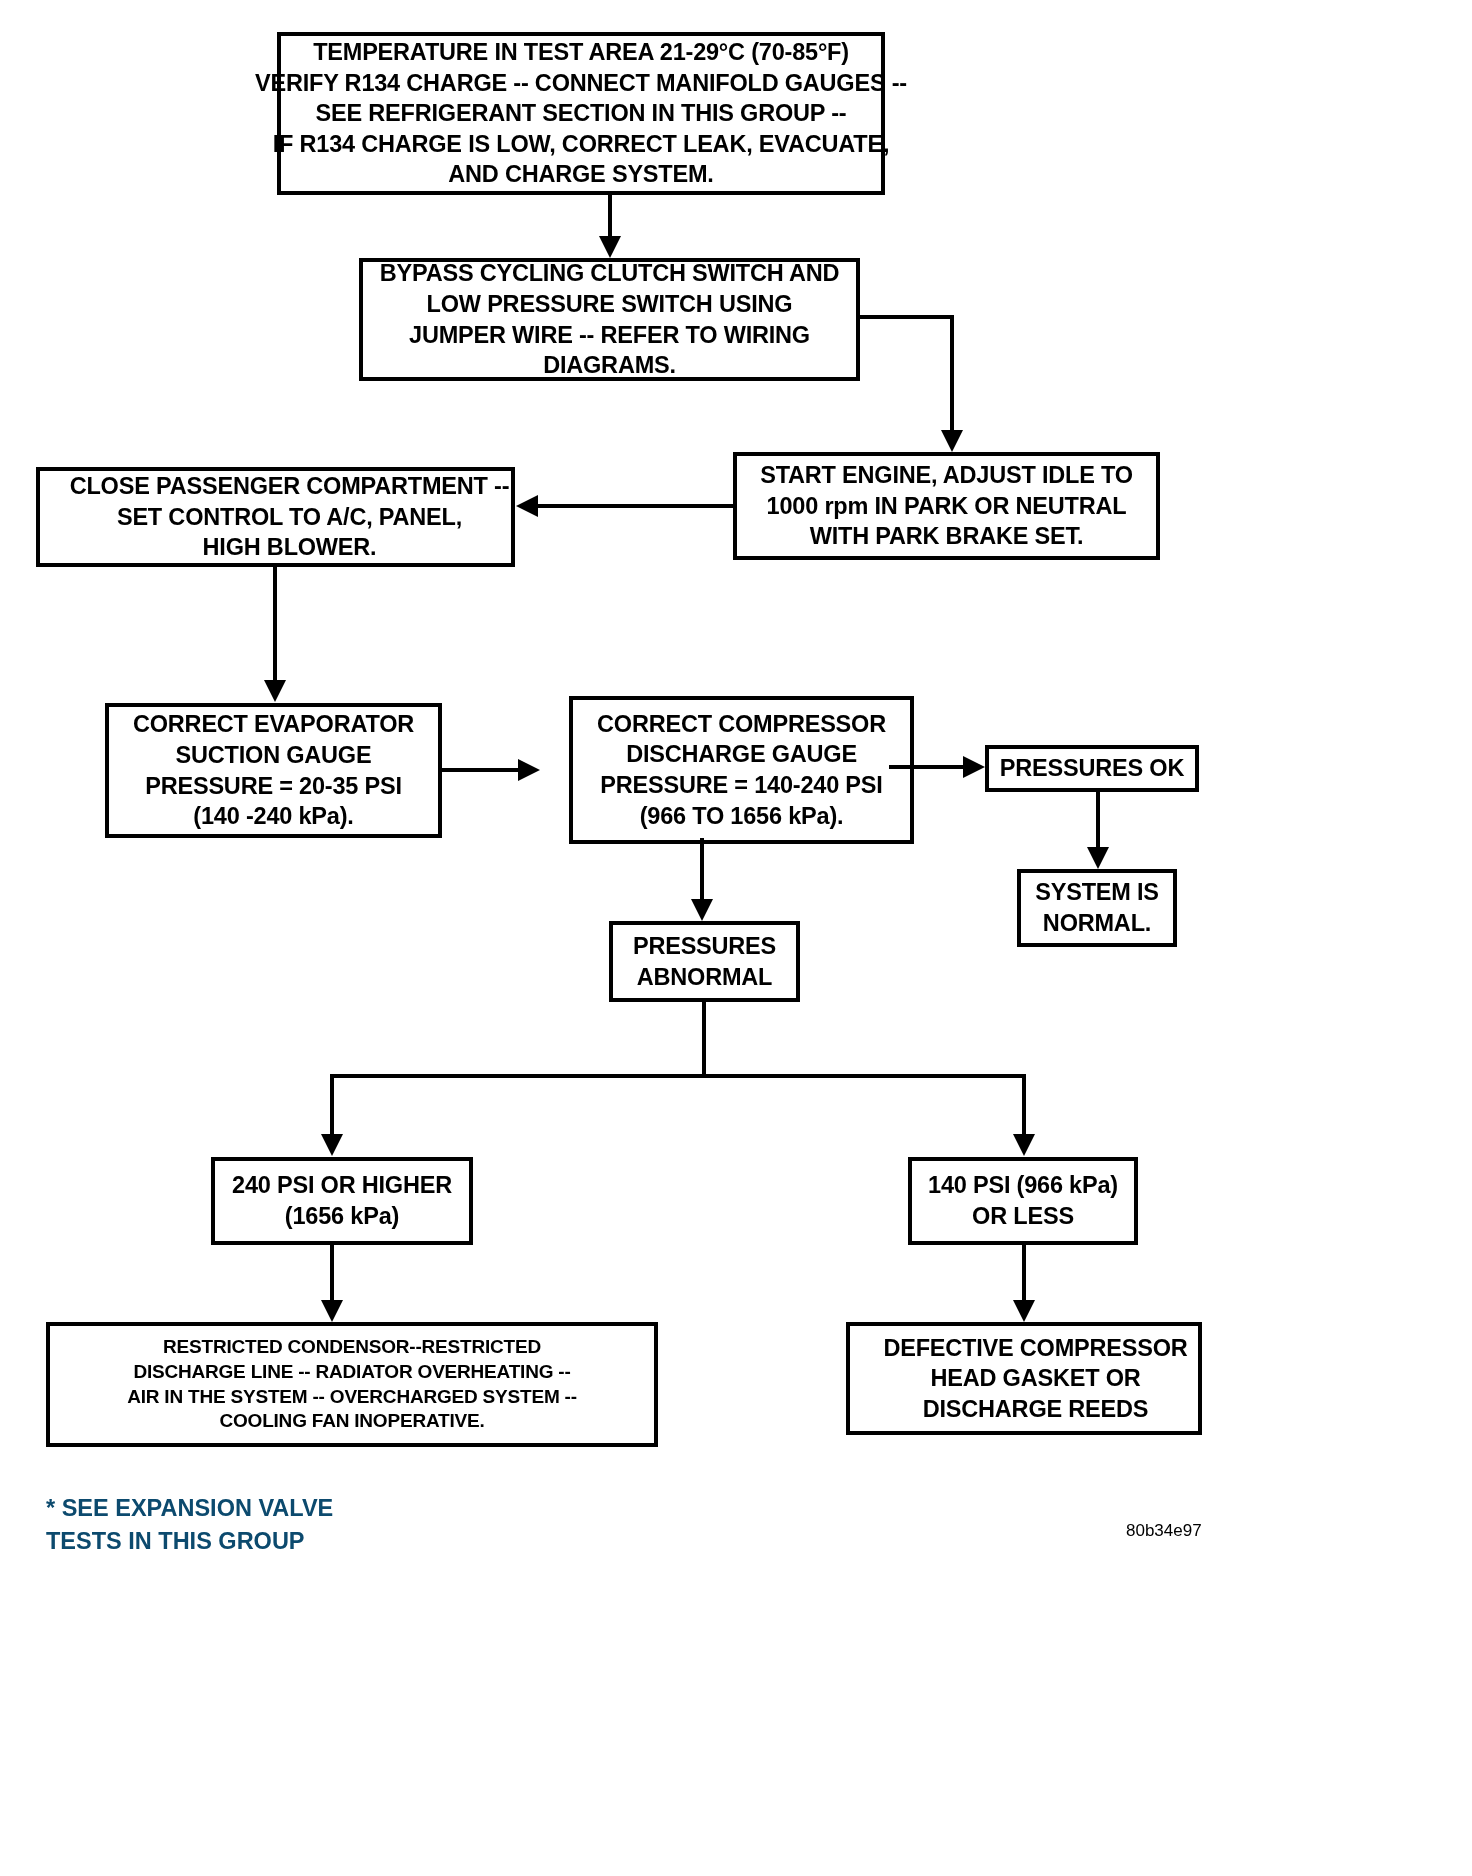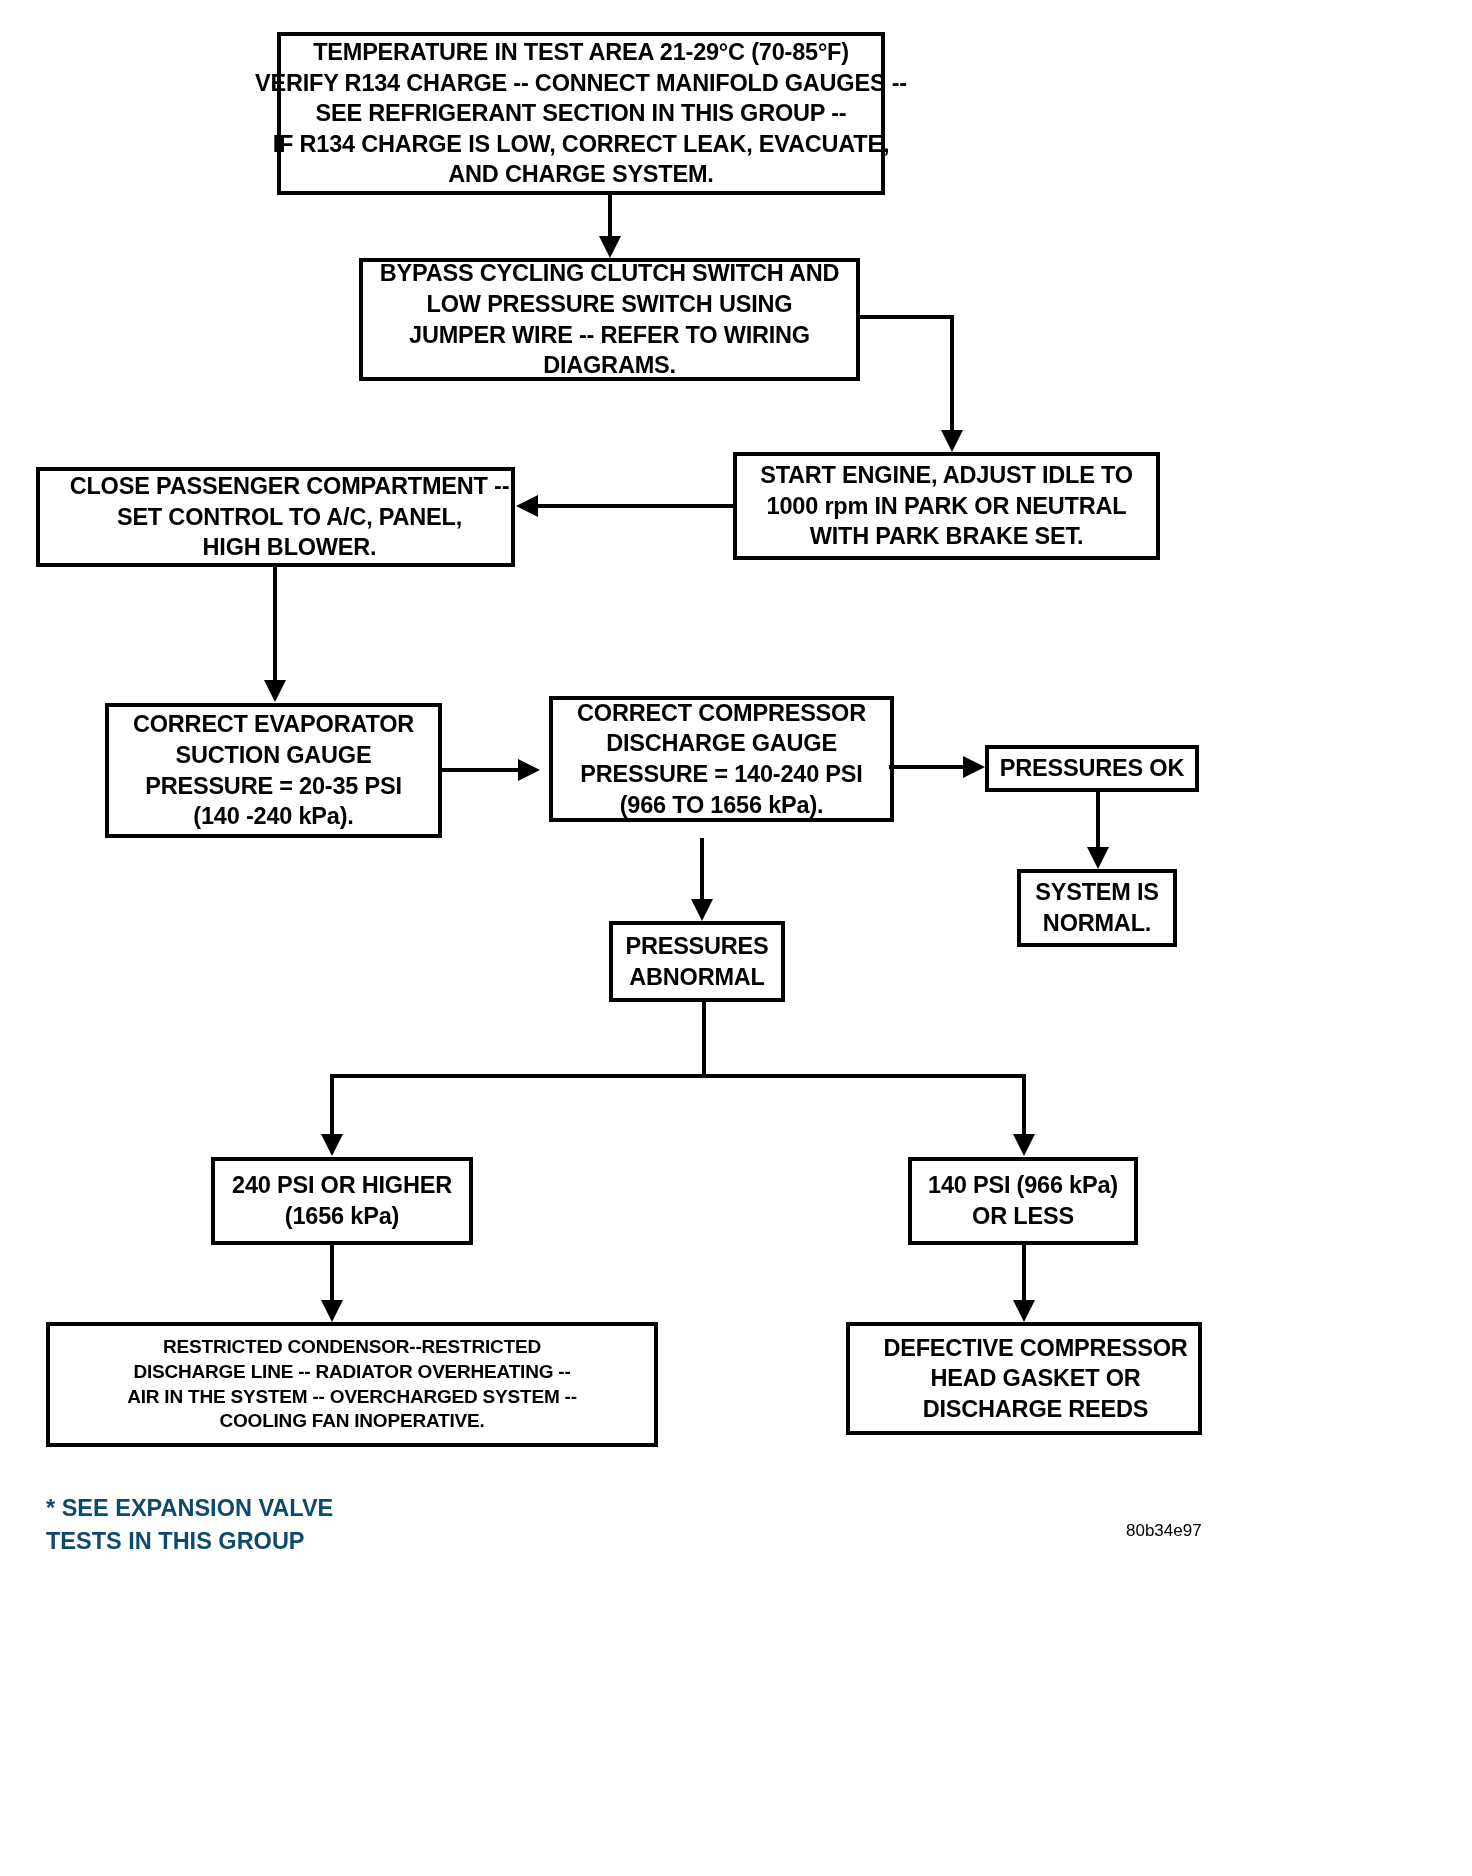--- a/index.html
+++ b/index.html
@@ -131,21 +131,21 @@
   <div class="box" style="left:105px; top:703px; width:337px; height:135px; font-size:23.5px;">
     <span class="ln">CORRECT EVAPORATOR</span>
     <span class="ln">SUCTION GAUGE</span>
     <span class="ln">PRESSURE = 20-35 PSI</span>
     <span class="ln">(140 -240 kPa).</span>
   </div>
 
   <div class="hline" style="left:442px; top:768px; width:79px;"></div>
   <div class="arrow-right" style="left:518px; top:759px;"></div>
 
-  <div class="box" style="left:549px; top:696px; width:345px; height:126px; font-size:23.5px;">
+  <div class="box" style="left:569px; top:696px; width:345px; height:148px; font-size:23.5px;">
     <span class="ln">CORRECT COMPRESSOR</span>
     <span class="ln">DISCHARGE GAUGE</span>
     <span class="ln">PRESSURE = 140-240 PSI</span>
     <span class="ln">(966 TO 1656 kPa).</span>
   </div>
 
   <div class="hline" style="left:889px; top:765px; width:78px;"></div>
   <div class="arrow-right" style="left:963px; top:756px;"></div>
 
   <div class="box" style="left:985px; top:745px; width:214px; height:47px; font-size:23.5px;">
@@ -156,21 +156,21 @@
   <div class="arrow-down" style="left:1087px; top:847px;"></div>
 
   <div class="box" style="left:1017px; top:869px; width:160px; height:78px; font-size:23.5px;">
     <span class="ln">SYSTEM IS</span>
     <span class="ln">NORMAL.</span>
   </div>
 
   <div class="vline" style="left:700px; top:838px; height:68px;"></div>
   <div class="arrow-down" style="left:691px; top:899px;"></div>
 
-  <div class="box" style="left:609px; top:921px; width:176px; height:81px; font-size:23.5px;">
+  <div class="box" style="left:609px; top:921px; width:191px; height:81px; font-size:23.5px;">
     <span class="ln">PRESSURES</span>
     <span class="ln">ABNORMAL</span>
   </div>
 
   <div class="vline" style="left:702px; top:1002px; height:76px;"></div>
   <div class="hline" style="left:330px; top:1074px; width:696px;"></div>
 
   <div class="vline" style="left:330px; top:1074px; height:68px;"></div>
   <div class="arrow-down" style="left:321px; top:1134px;"></div>
 

